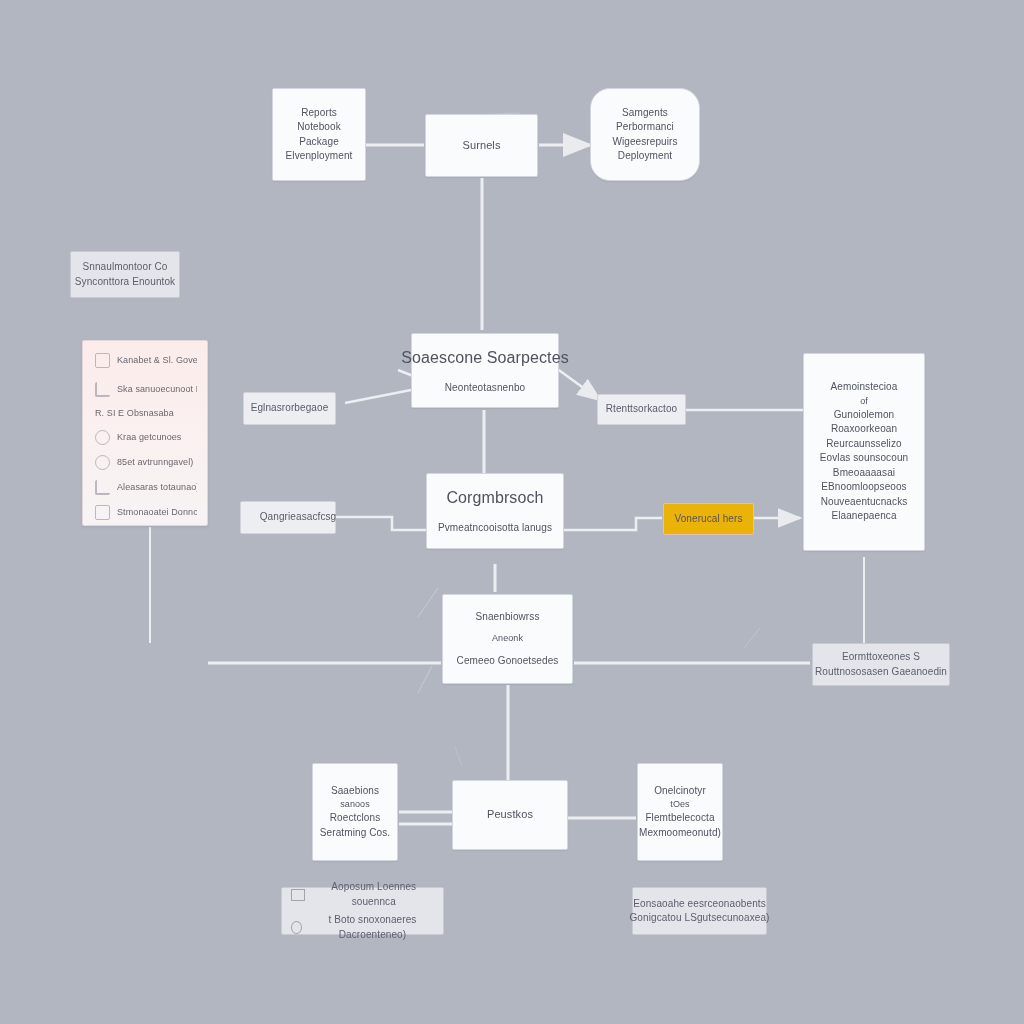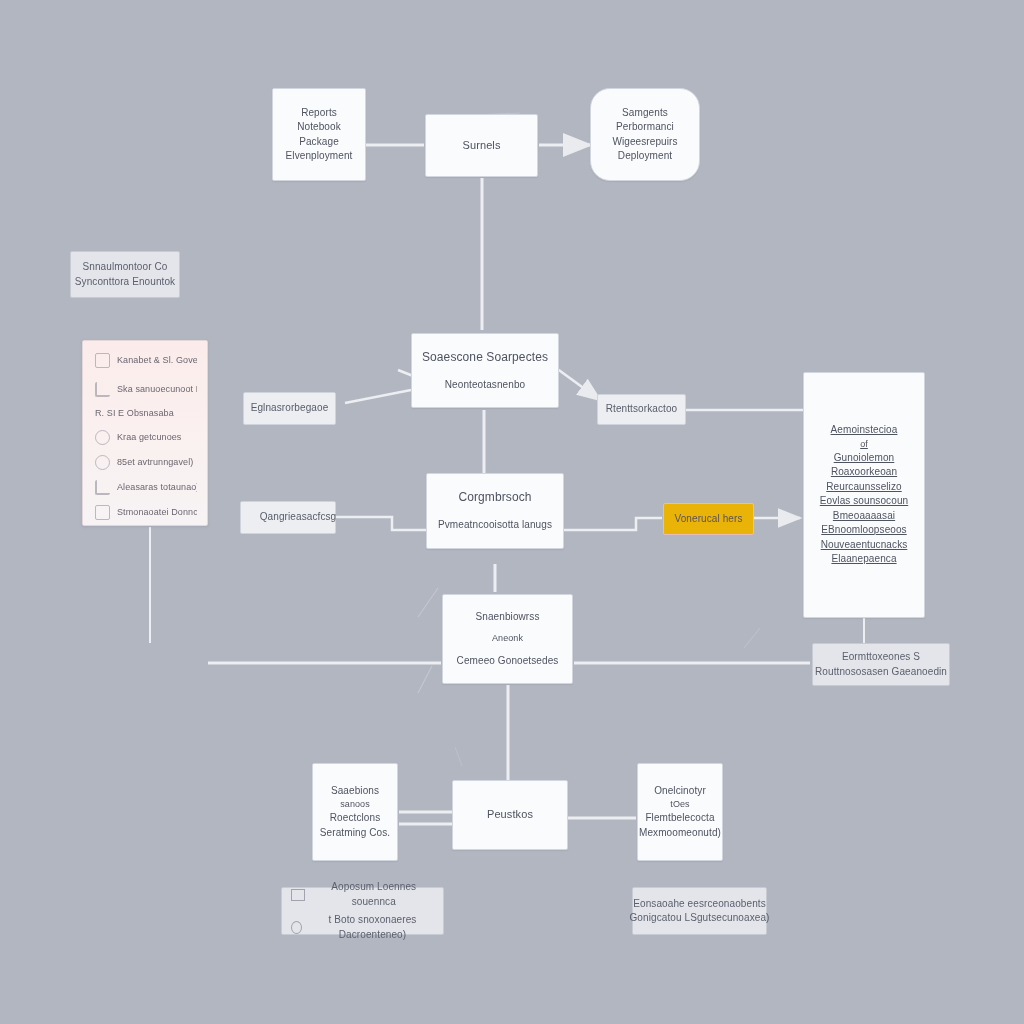--- a/index.html
+++ b/index.html
@@ -88,21 +88,21 @@
   }
   .panel .rule{
     height:1px;background:#cfc4c7;margin:-6px 0 10px 22px;opacity:.8;
   }
 
   
   .blur{filter:blur(0.45px);letter-spacing:.1px;}
   .s9{font-size:9px;}
   .s10{font-size:10px;}
   .s11{font-size:11px;}
-  .s12{font-size:12px;}
+  .s12{font-size:16px;}
 </style>
 </head>
 <body>
 
 <div id="canvas">
 
   <svg class="links" viewBox="0 0 1024 1024">
     <defs>
       <marker id="ah" markerWidth="10" markerHeight="8" refX="9" refY="4" orient="auto">
         <path d="M0,0 L10,4 L0,8 Z" fill="#e9ebef"></path>
@@ -219,21 +219,21 @@
 
   <div class="node plain s11" style="left:411px;top:333px;width:148px;height:75px;">
     <span class="ln blur s12" style="margin-bottom:12px;">Soaescone Soarpectes</span>
     <span class="ln blur s10">Neonteotasnenbo</span>
   </div>
 
   <div class="node chip-lite s10" style="left:597px;top:394px;width:89px;height:31px;">
     <span class="ln blur">Rtenttsorkactoo</span>
   </div>
 
-  <div class="node plain s10" style="left:803px;top:372px;width:122px;height:246px;text-decoration:underline;">
+  <div class="node plain s10" style="left:803px;top:353px;width:122px;height:198px;">
     <span class="ln blur">Aemoinstecioa</span>
     <span class="ln blur s9">of</span>
     <span class="ln blur">Gunoiolemon</span>
     <span class="ln blur">Roaxoorkeoan</span>
     <span class="ln blur">Reurcaunsselizo</span>
     <span class="ln blur">Eovlas sounsocoun</span>
     <span class="ln blur">Bmeoaaaasai</span>
     <span class="ln blur">EBnoomloopseoos</span>
     <span class="ln blur">Nouveaentucnacks</span>
     <span class="ln blur">Elaanepaenca</span>

